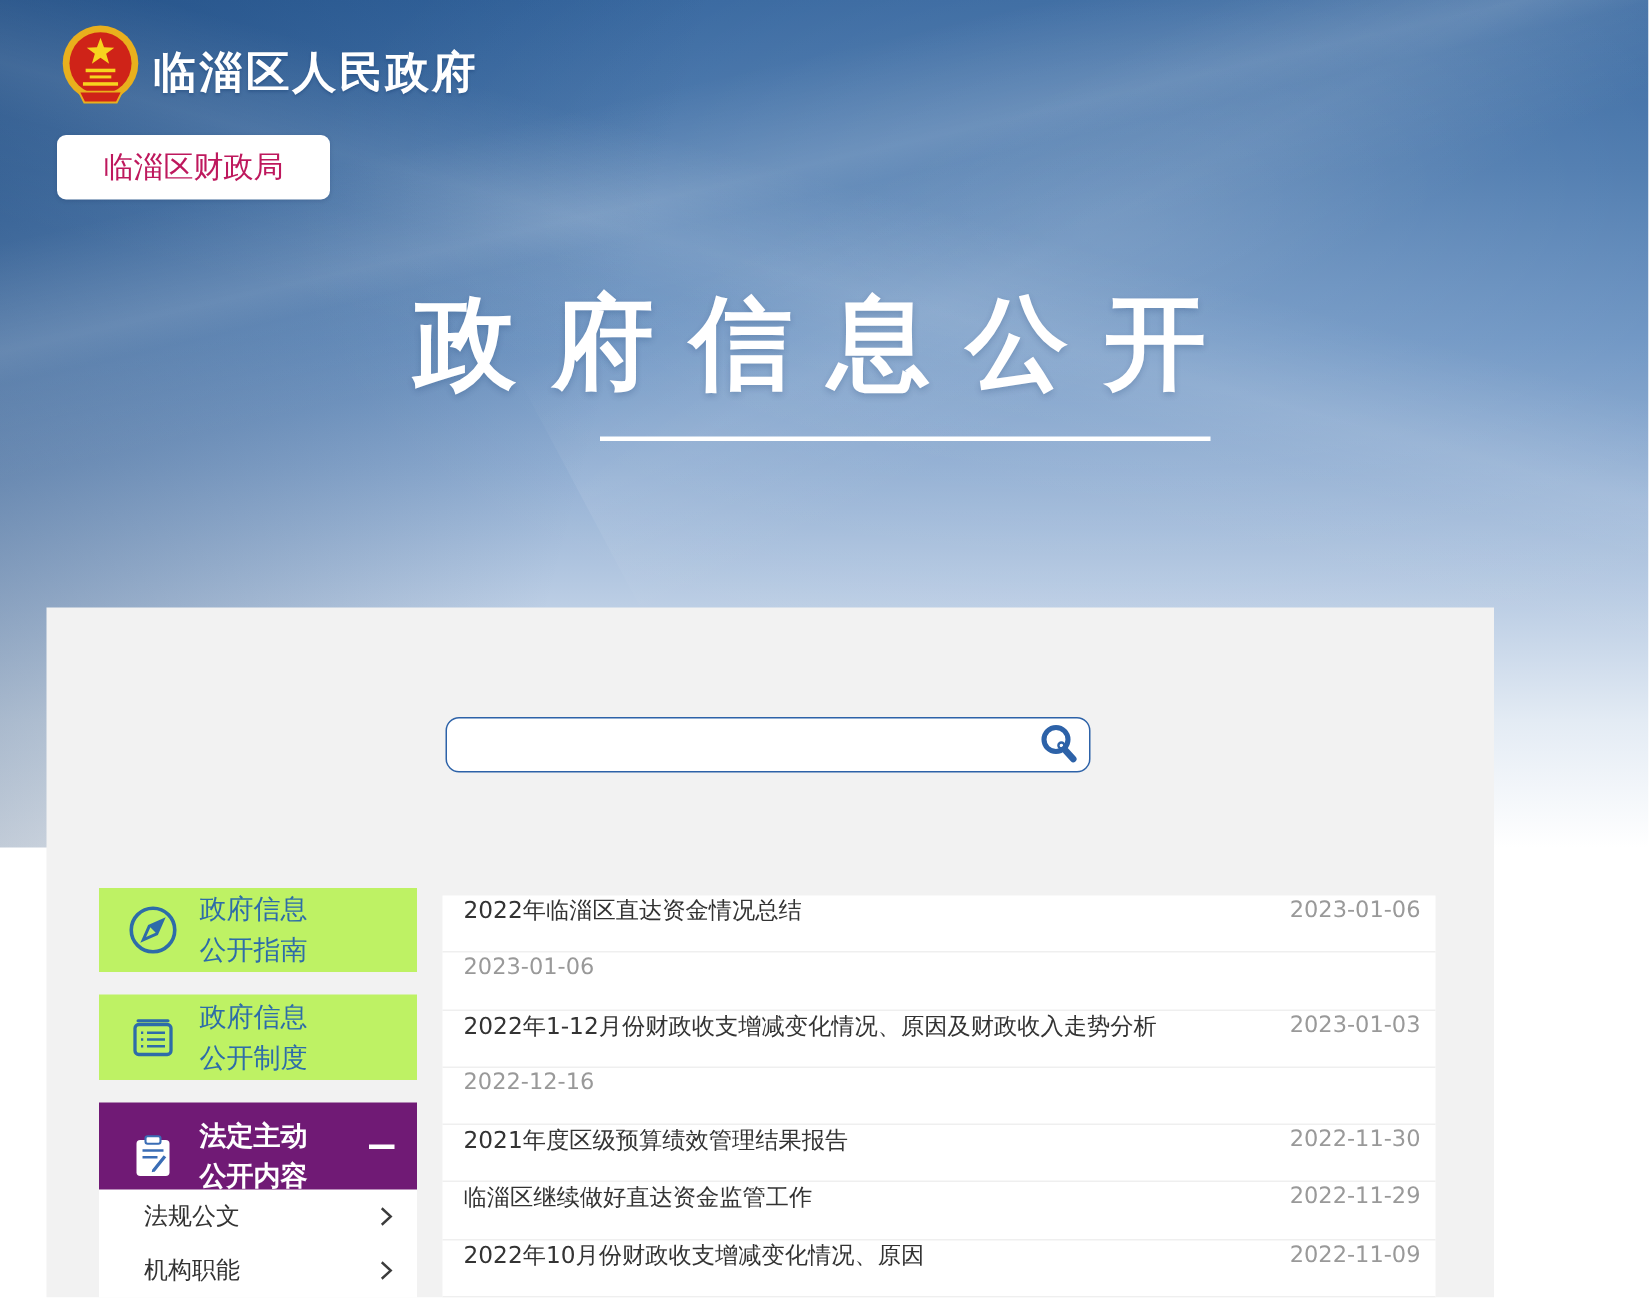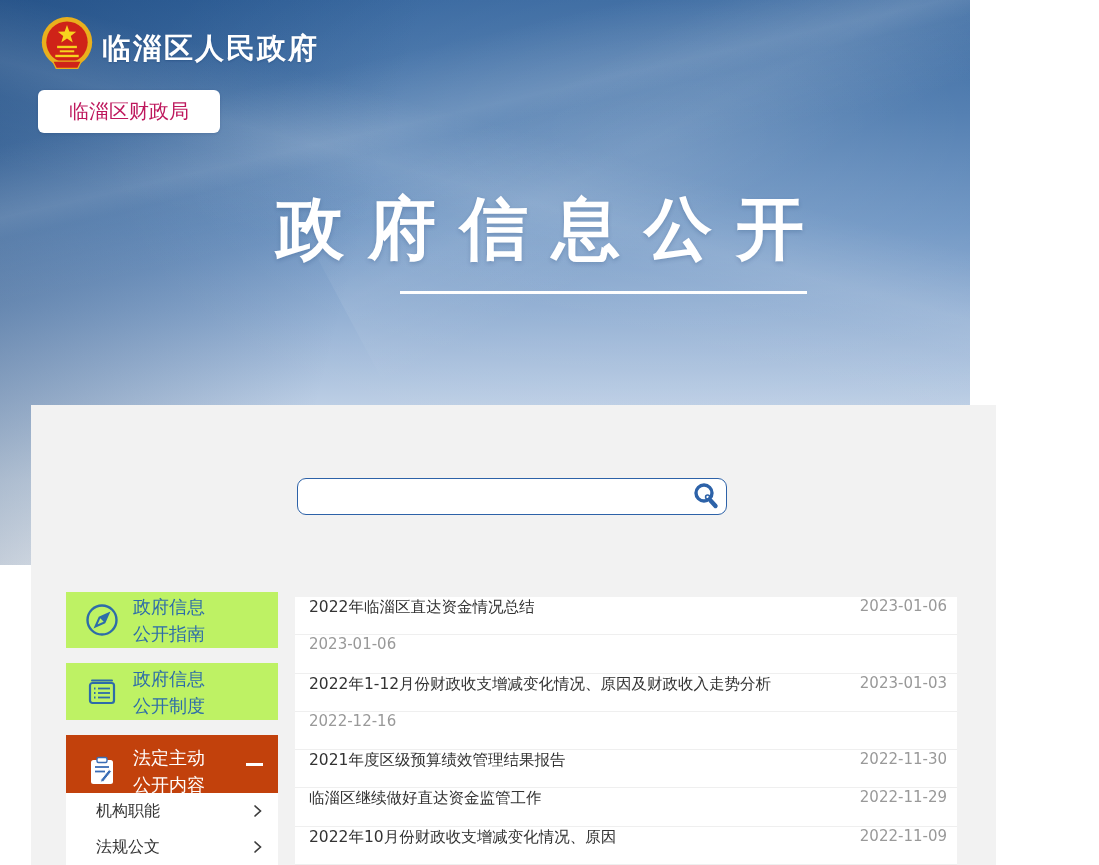--- a/index.html
+++ b/index.html
@@ -5,21 +5,21 @@
   * { margin:0; padding:0; box-sizing:border-box; }
   html,body { width:1099px; height:865px; overflow:hidden; }
   body {
     position:relative;
     background:#ffffff;
     font-family:"DejaVu Sans","Liberation Sans",sans-serif;
   }
 
   
   .hero {
-    position:absolute; left:0; top:0; width:970px; height:565px; overflow:hidden;
+    position:absolute; left:0; top:0; width:1099px; height:565px; overflow:hidden;
     background:
       linear-gradient(105deg, rgba(18,56,104,0.38) 0%, rgba(18,56,104,0) 38%),
       radial-gradient(ellipse 900px 480px at 68% 28%, rgba(255,255,255,0.14), rgba(255,255,255,0) 62%),
       linear-gradient(to bottom,
         #34659e 0%, #4a78ad 20%, #6b93c2 40%, #8fadd2 55%,
         #b8cbe3 70%, #e3ebf4 85%, #ffffff 100%);
   }
   .streak { position:absolute; pointer-events:none; }
   .streak-a {
     left:-12%; top:4%; width:135%; height:28%; transform:rotate(-13deg);
@@ -81,21 +81,21 @@
   }
 
   
   .side-card {
     position:absolute; left:66px; width:212px; background:#bef264;
     display:flex; align-items:center; padding-left:19px; cursor:pointer;
   }
   .side-card .labels { margin-left:14px; font-size:18px; line-height:27px; color:#2d6ca9; }
   .card-1 { top:592px; height:56px; }
   .card-2 { top:663px; height:57px; }
-  .card-3 { top:735px; height:72px; background:#c2410c; }
+  .card-3 { top:735px; height:72px; background:#701a75;font-weight:bold; }
   .card-3 .labels { color:#ffffff; }
   .minus-bar { position:absolute; right:15px; top:28px; width:17px; height:3px; background:#ffffff; }
 
   .sub-panel {
     position:absolute; left:66px; top:793px; width:212px; height:72px; background:#ffffff;
   }
   .sub-item {
     height:36px; display:flex; align-items:center; justify-content:space-between;
     padding:0 16px 0 30px; cursor:pointer;
   }
@@ -194,31 +194,31 @@
   </svg>
   <div class="labels">
     <div>法定主动</div>
     <div>公开内容</div>
   </div>
   <div class="minus-bar"></div>
 </div>
 
 <div class="sub-panel">
   <div class="sub-item">
+    <span class="sub-label">法规公文</span>
+    <svg width="9" height="14" viewBox="0 0 9 14">
+      <polyline points="1.5,1.5 7.5,7 1.5,12.5" fill="none" stroke="#3c3c3c" stroke-width="1.6"></polyline>
+    </svg>
+  </div>
+  <div class="sub-item">
     <span class="sub-label">机构职能</span>
     <svg width="9" height="14" viewBox="0 0 9 14">
       <polyline points="1.5,1.5 7.5,7 1.5,12.5" fill="none" stroke="#3c3c3c" stroke-width="1.6"></polyline>
     </svg>
   </div>
-  <div class="sub-item">
-    <span class="sub-label">法规公文</span>
-    <svg width="9" height="14" viewBox="0 0 9 14">
-      <polyline points="1.5,1.5 7.5,7 1.5,12.5" fill="none" stroke="#3c3c3c" stroke-width="1.6"></polyline>
-    </svg>
-  </div>
 </div>
 
 <div class="list">
   <div class="row">
     <span class="row-title">2022年临淄区直达资金情况总结</span>
     <span class="row-date">2023-01-06</span>
   </div>
   <div class="row">
     <span class="row-date">2023-01-06</span>
   </div>

